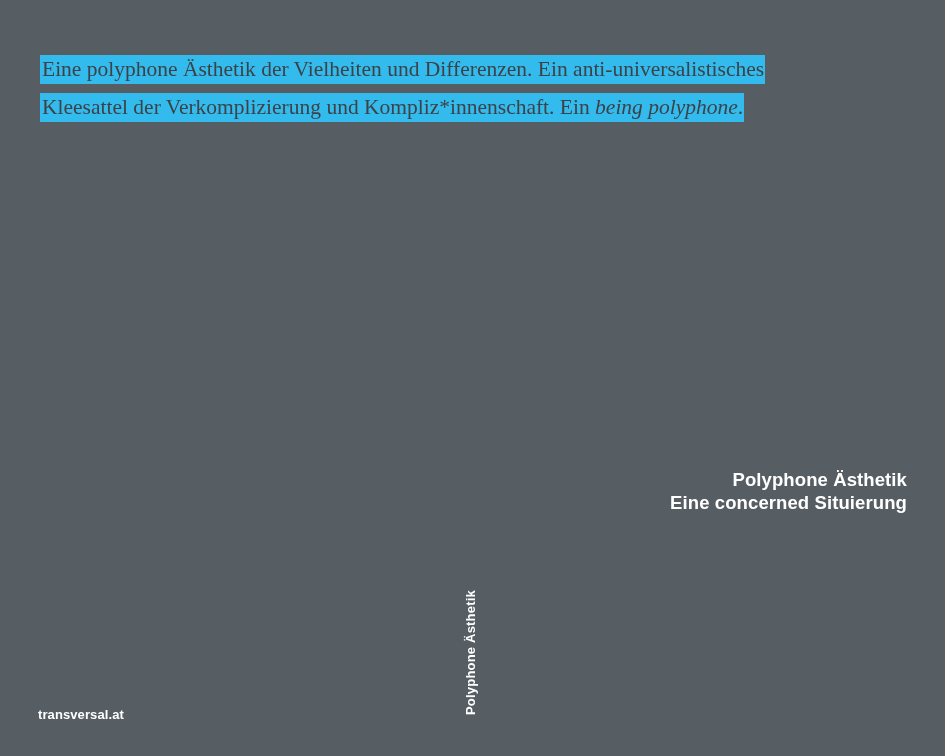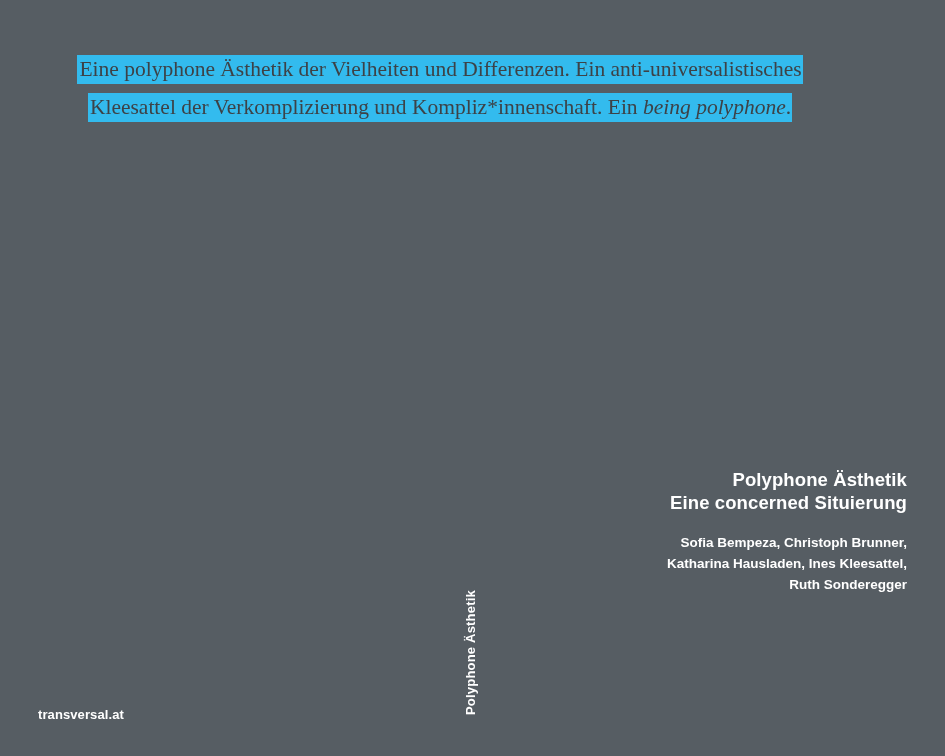--- a/index.html
+++ b/index.html
@@ -14,21 +14,20 @@
     overflow: hidden;
     position: relative;
   }
 
   
   .quote-block {
     position: absolute;
     left: 40px;
     top: 50px;
     width: 800px;
-    text-align: center;
   }
   .quote-line {
     display: inline;
     background: #33bbee;
     color: #3d4247;
     font-family: "Liberation Serif", serif;
     font-size: 21.5px;
     line-height: 38px;
     box-decoration-break: clone;
     -webkit-box-decoration-break: clone;
@@ -100,22 +99,17 @@
     <span class="quote-line">Eine polyphone Ästhetik der Vielheiten und Differenzen. Ein anti-universalistisches</span>
   </div>
   <div>
     <span class="quote-line"><span>Kleesattel der Verkomplizierung und Kompliz*innenschaft. Ein </span><span class="quote-em">being polyphone</span><span>.</span></span>
   </div>
 </div>
 
 <div class="title-block">
   <div class="title-main">Polyphone Ästhetik</div>
   <div class="title-sub">Eine concerned Situierung</div>
-  <div class="authors">
-    <div>Sofia Bempeza, Christoph Brunner,</div>
-    <div>Katharina Hausladen, Ines Kleesattel,</div>
-    <div>Ruth Sonderegger</div>
-  </div>
 </div>
 
 <div class="spine">Polyphone Ästhetik</div>
 
 <div class="imprint">transversal.at</div>
 
 </body></html>

